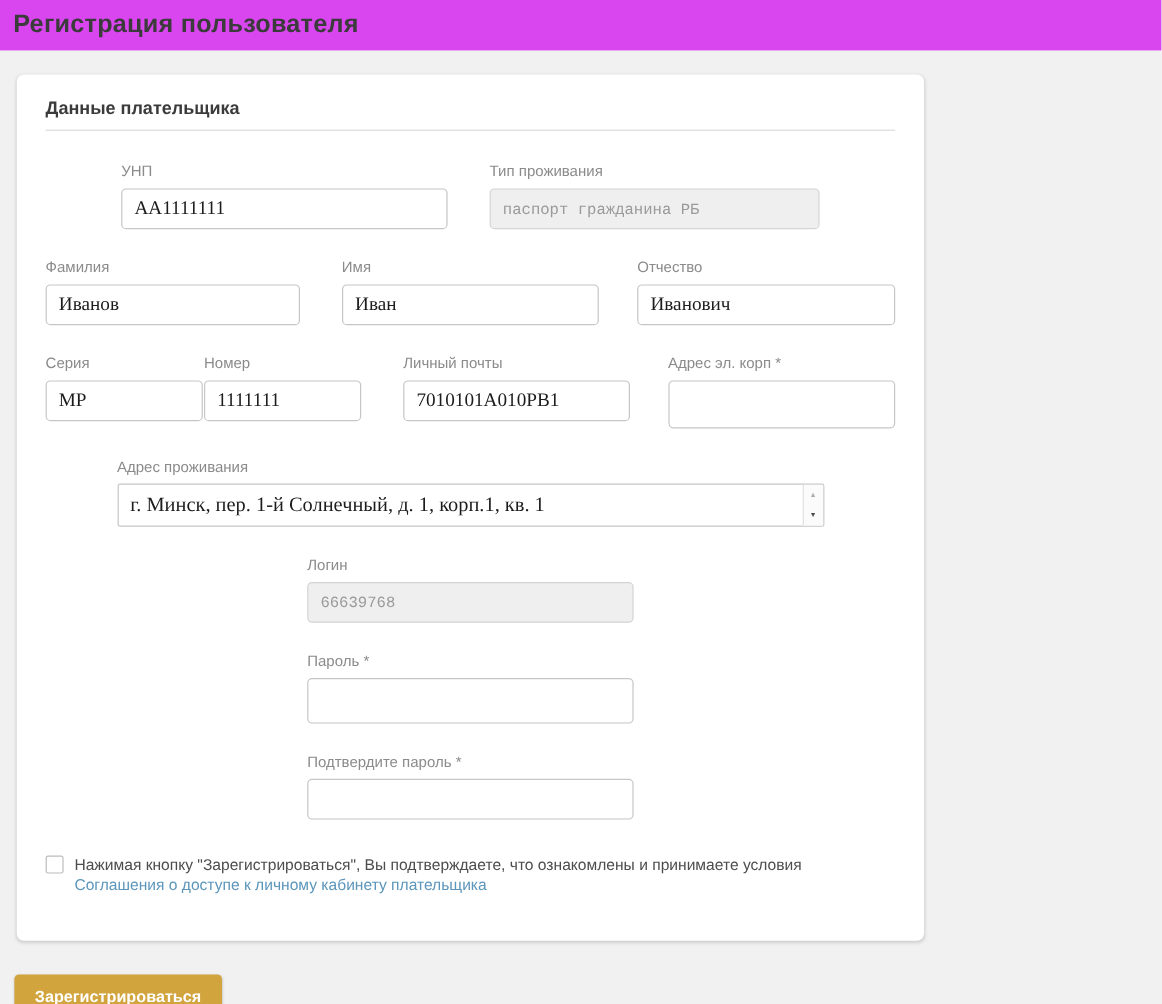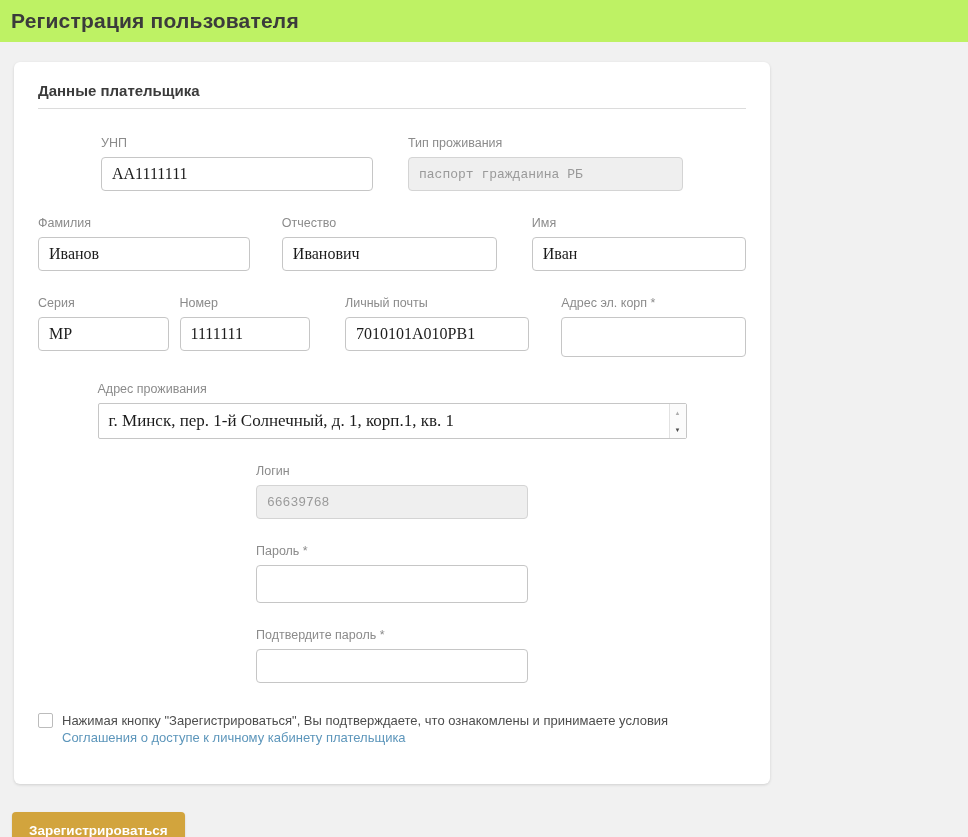--- a/index.html
+++ b/index.html
@@ -1,31 +1,31 @@
 <!DOCTYPE html>
 <html><head>
 <meta charset="utf-8">
 <style>
   * { margin:0; padding:0; box-sizing:border-box; }
   html,body { width:968px; height:837px; background:#f1f1f1; font-family:"Liberation Sans","DejaVu Sans",sans-serif; overflow:hidden; }
 
-  .top-band { background:#bef264; height:42px; padding:9px 0 0 11px; }
+  .top-band { background:#d946ef; height:42px; padding:9px 0 0 11px; }
   .page-title { font-size:21px; font-weight:bold; color:#3b3b3b; letter-spacing:.2px; }
 
   .card { background:#ffffff; margin:20px 13px 0 14px; width:756px; border-radius:6px;
           box-shadow:0 1px 3px rgba(0,0,0,.14); padding:20px 24px 38px 24px; }
 
   .section-title { font-size:15px; font-weight:bold; color:#3b3b3b; }
   .divider { border-bottom:1px solid #dcdcdc; margin-top:9px; margin-bottom:27px; }
 
   .row { display:flex; margin-bottom:25px; align-items:flex-start;justify-content:center; }
   .field { display:flex; flex-direction:column; }
   .w1 { width:272px; } .w2 { width:275px; } .w3 { width:276px; }
   .gap2 { margin-left:35px; } .gap3 { margin-left:32px; }
-  .half { width:131px; } .half + .half { margin-left:11px; }
+  .half { width:131px; } .half + .half { margin-left:1px; }
   .subrow { display:flex; }
 
   label { font-size:12.5px; color:#8b8b8b; margin-bottom:6px; line-height:15px; }
 
   .inp { border:1px solid #c6c6c6; border-radius:4px; background:#fff; height:34px;
          padding:4px 10px; font-size:16px; color:#1c1c1c; width:100%; outline:none;
          font-family:"Liberation Serif","DejaVu Serif",serif; }
   .inp.tall { height:40px; }
   .inp.pass { height:38px; font-family:"Liberation Sans",sans-serif; }
   .inp.disabled { background:#efefef; border-color:#d4d4d4; color:#9a9a9a;
@@ -74,27 +74,27 @@
       <label>Тип проживания</label>
       <input class="inp disabled" disabled="" value="паспорт гражданина РБ" style="">
     </div>
   </div>
 
   <div class="row">
     <div class="field w1">
       <label>Фамилия</label>
       <input class="inp" value="Иванов" style="">
     </div>
+    <div class="field w2 gap2">
+      <label>Имя</label>
+      <input class="inp" value="Иван" style="">
+    </div>
     <div class="field w3 gap3">
       <label>Отчество</label>
       <input class="inp" value="Иванович" style="">
-    </div>
-    <div class="field w2 gap2">
-      <label>Имя</label>
-      <input class="inp" value="Иван" style="">
     </div>
   </div>
 
   <div class="row">
     <div class="subrow w1">
       <div class="field half">
         <label>Серия</label>
         <input class="inp" value="МР" style="">
       </div>
       <div class="field half">

